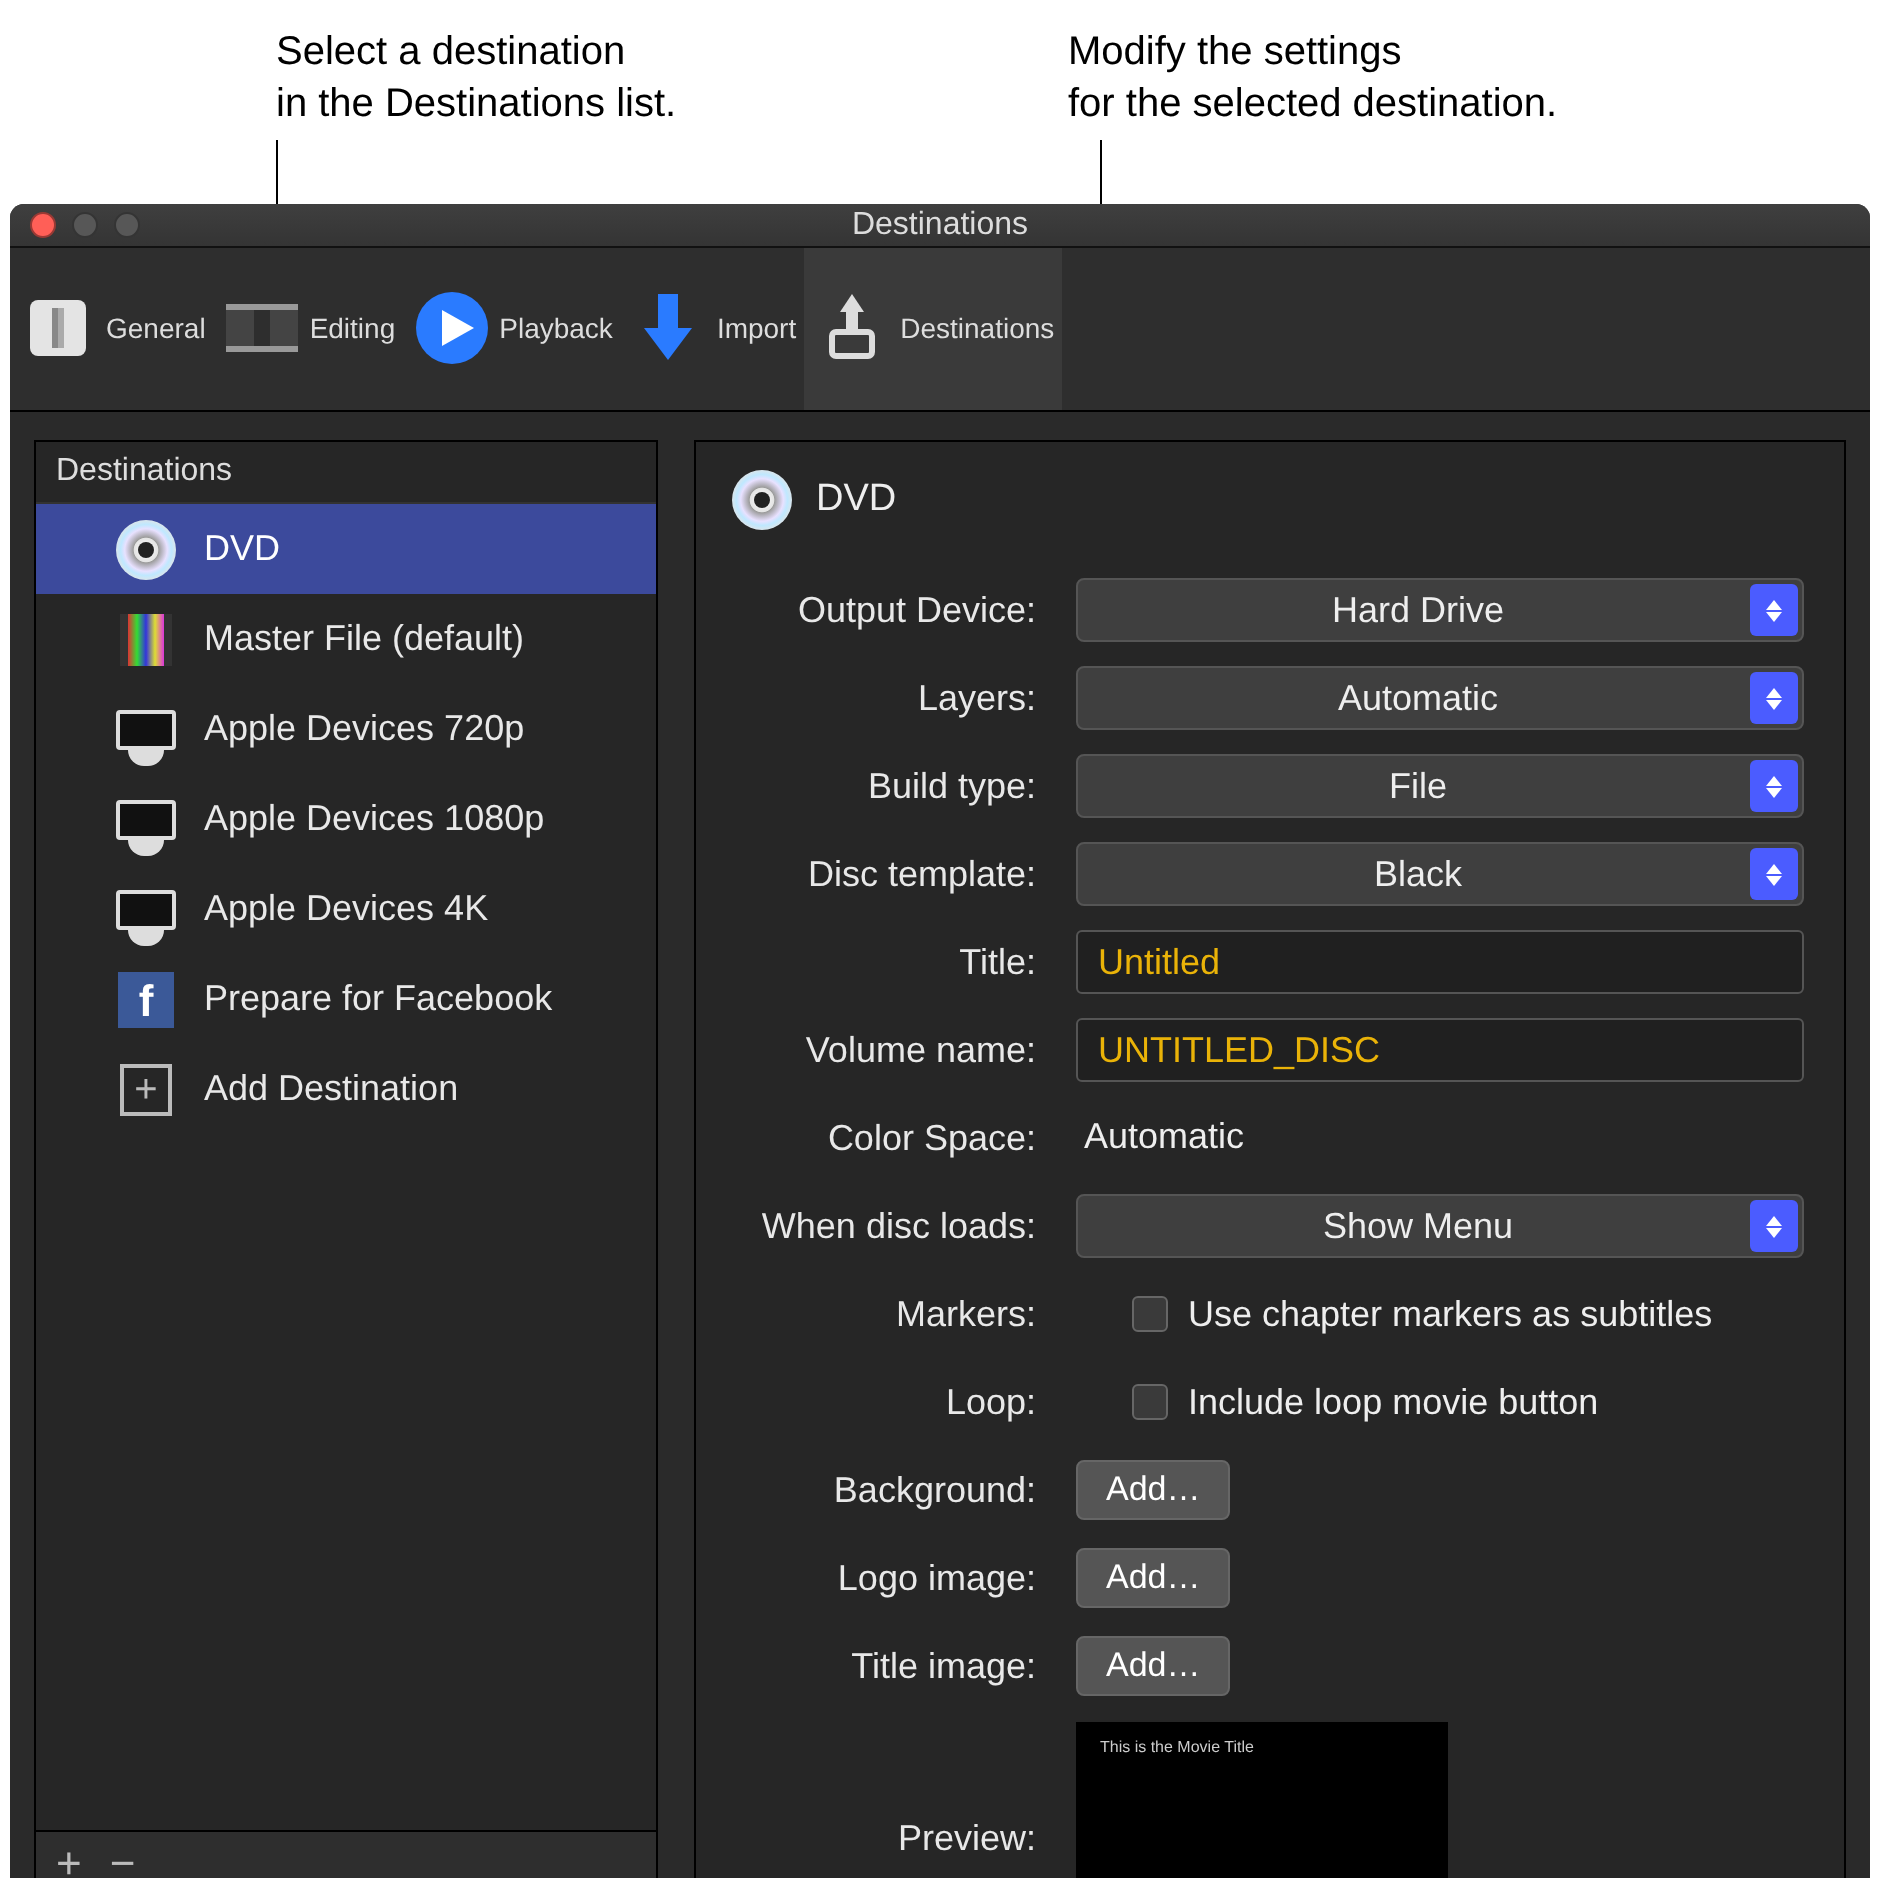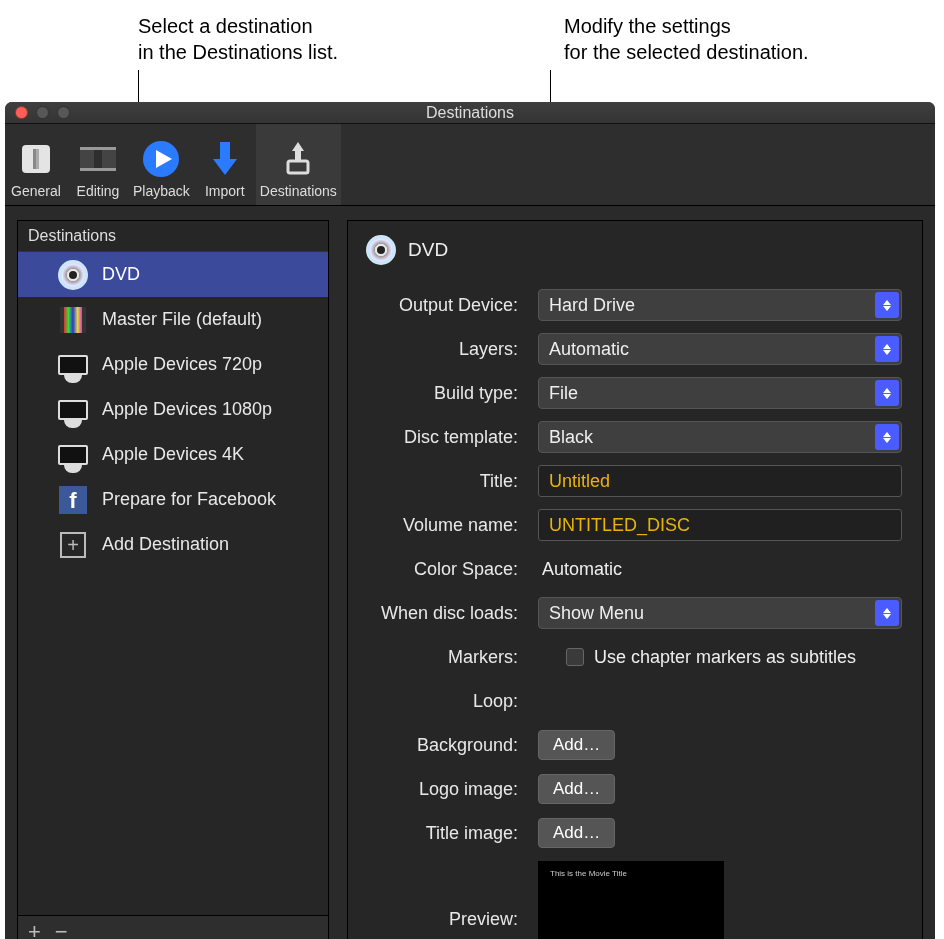--- a/index.html
+++ b/index.html
@@ -15,21 +15,21 @@
   position: relative;
   height: 85px;
 }
 .ann {
   position: absolute;
   color: #000;
   font-size: 20px;
   line-height: 1.3;
 }
 .ann-left { left: 138px; top: 13px; }
-.ann-right { left: 564px; top: 13px; }
+.ann-right { left: 534px; top: 13px; }
 .callout-line {
   position: absolute;
   background: #000;
   width: 1px;
 }
 .cl-left { left: 138px; top: 70px; height: 140px; }
 .cl-right { left: 550px; top: 70px; height: 140px; }
 
 .window {
   position: absolute;
@@ -73,21 +73,21 @@
 
 .toolbar {
   height: 82px;
   background: #2e2e2e;
   display: flex;
   align-items: stretch;
   border-bottom: 1px solid #000;
 }
 .toolbar-item {
   display: flex;
-  flex-direction: column;
+  flex-direction: row;
   align-items: center;
   justify-content: flex-end;
   padding: 4px 4px 6px;
   font-size: 14px;
   color: #ddd;
   min-width: 62px;
   gap: 4px;
 }
 .toolbar-item.selected {
   background: #3a3a3a;
@@ -191,20 +191,21 @@
   border: 1px solid #555;
   border-radius: 4px;
   height: 32px;
   display: flex;
   align-items: center;
   padding: 0 32px 0 10px;
   color: #eee;
   font-size: 18px;
   position: relative;
   width: 100%;
+  justify-content: center;
 }
 .dropdown .chev {
   position: absolute;
   right: 2px;
   top: 2px;
   bottom: 2px;
   width: 24px;
   background: #4b5cff;
   border-radius: 3px;
   display: flex;
@@ -519,20 +520,24 @@
       <div class="form-row">
         <div class="form-label">Markers:</div>
         <div class="form-field checkbox-row">
           <div class="checkbox-box"></div>
           <span>Use chapter markers as subtitles</span>
         </div>
       </div>
 
       <div class="form-row">
         <div class="form-label">Loop:</div>
+        <div class="form-field checkbox-row">
+          <div class="checkbox-box"></div>
+          <span>Include loop movie button</span>
+        </div>
       </div>
 
       <div class="form-row">
         <div class="form-label">Background:</div>
         <div class="form-field">
           <button class="btn">Add…</button>
         </div>
       </div>
 
       <div class="form-row">

